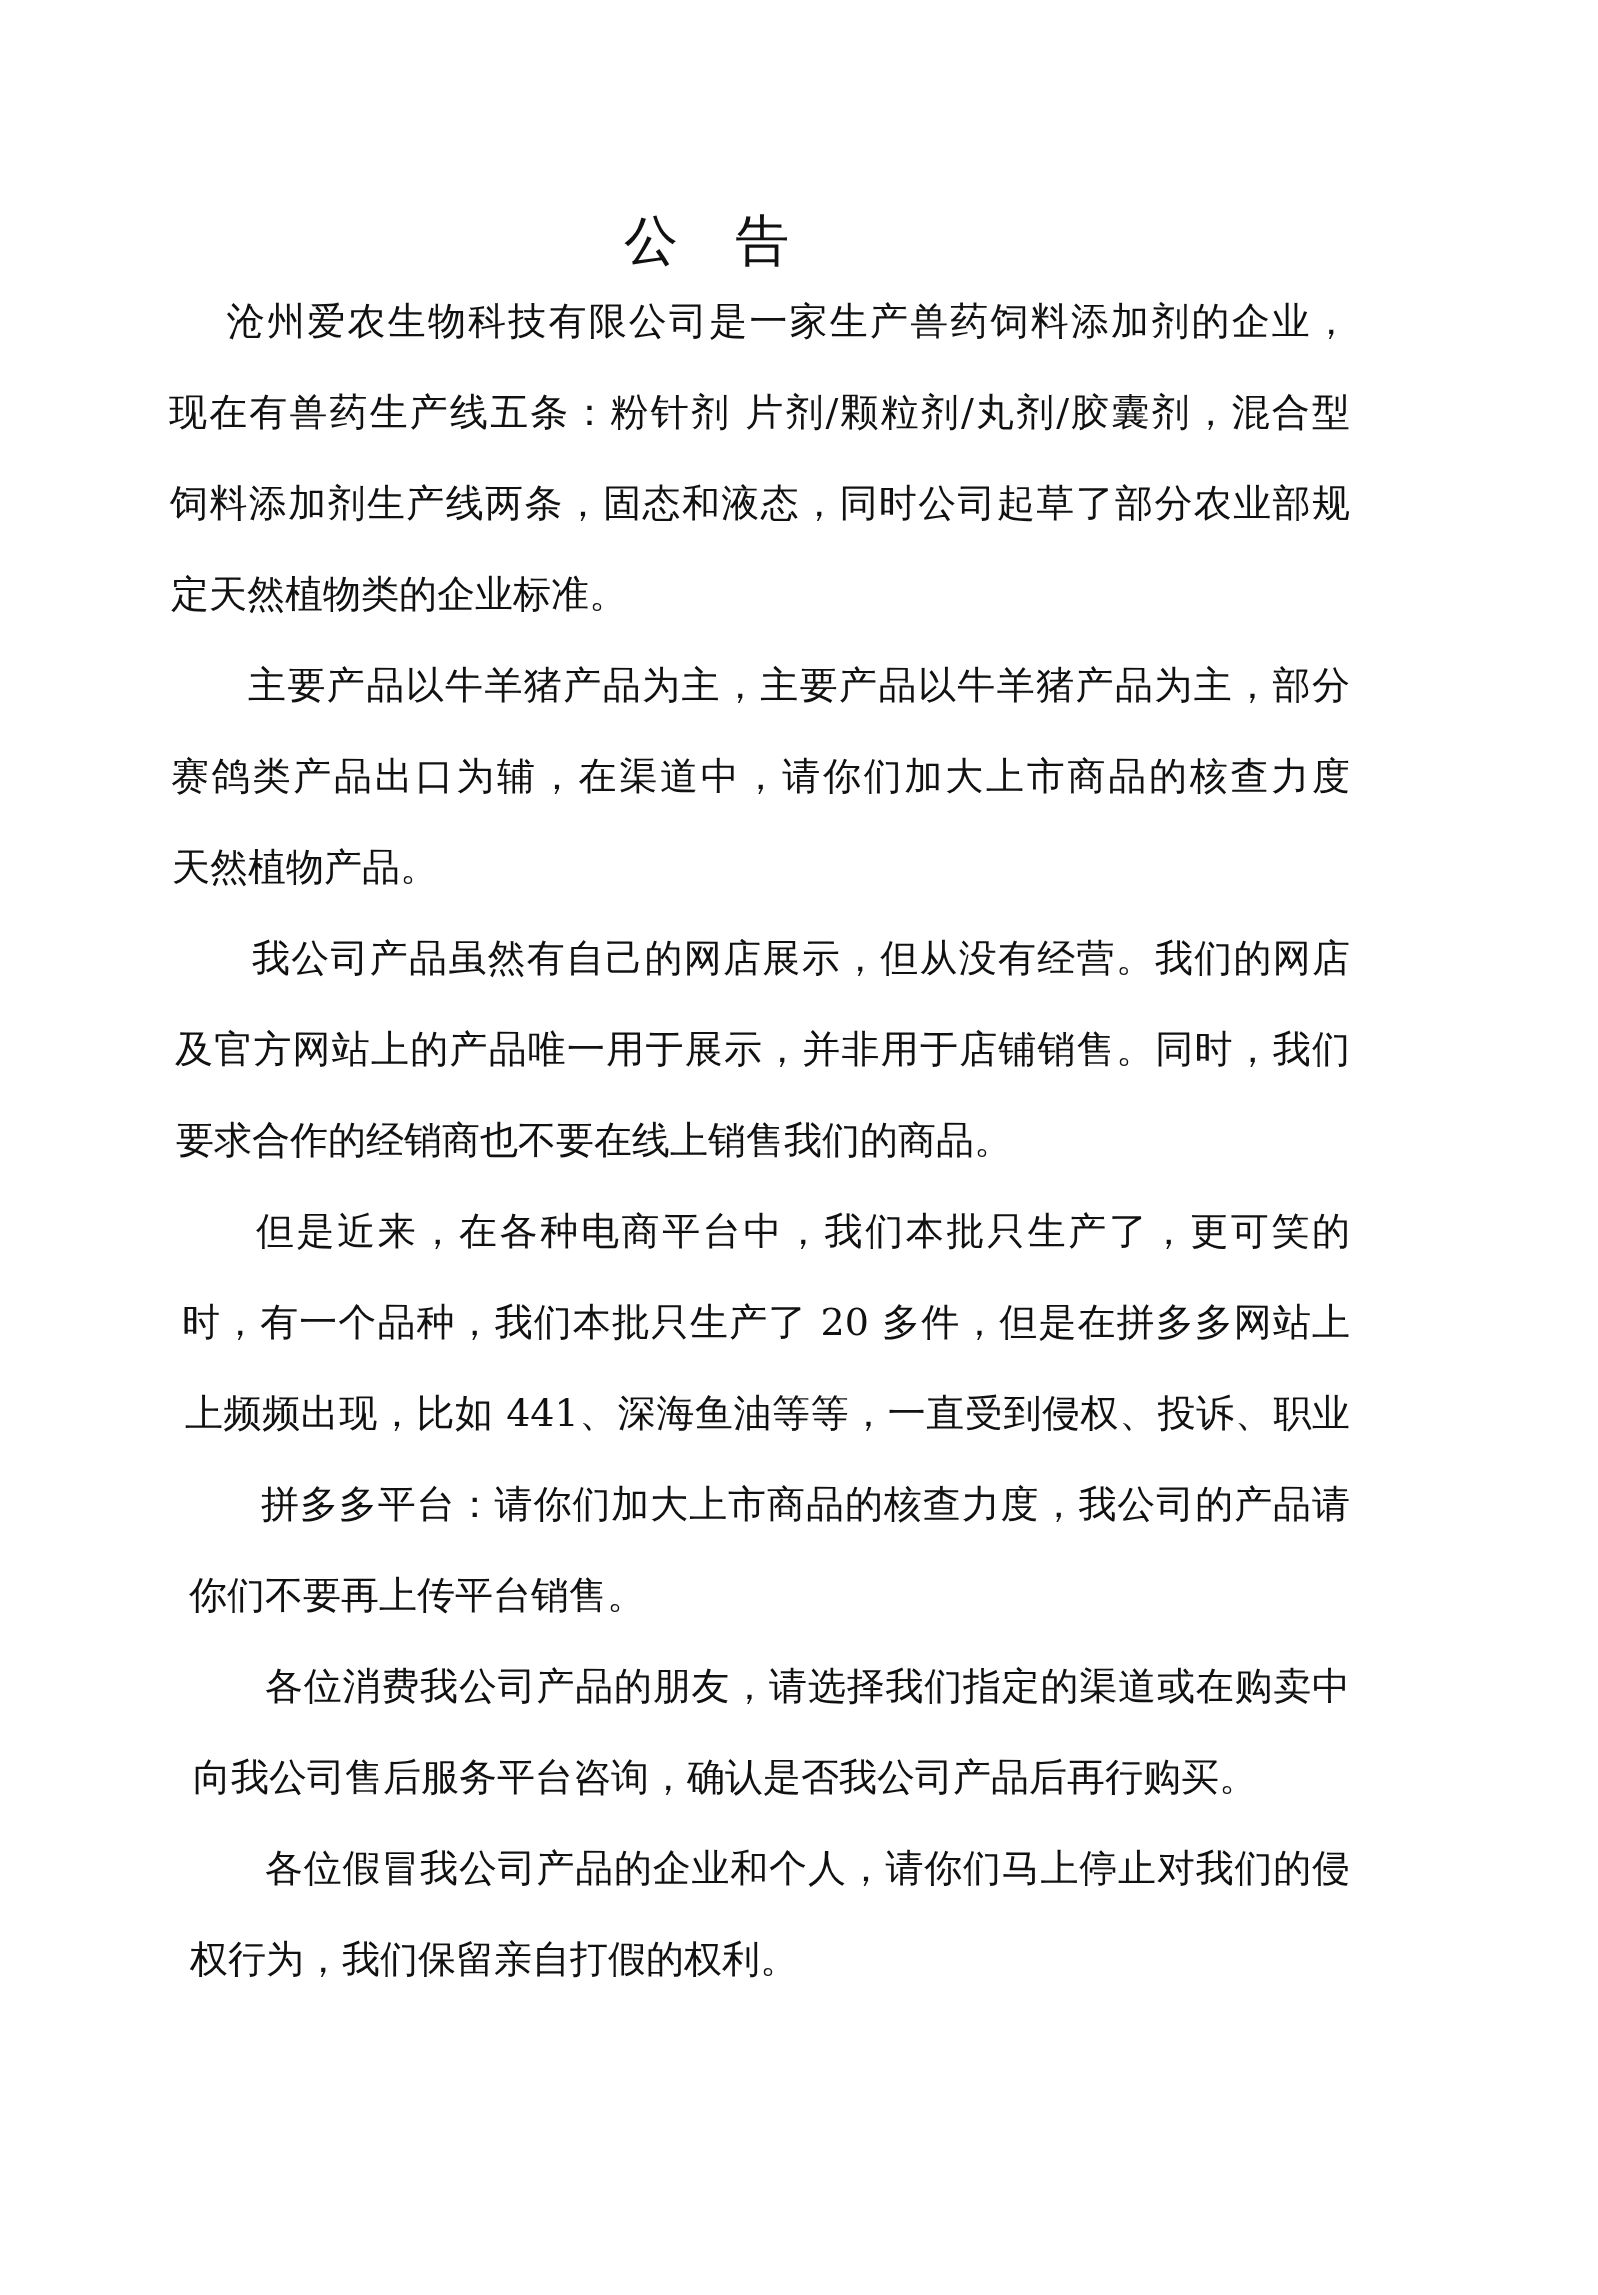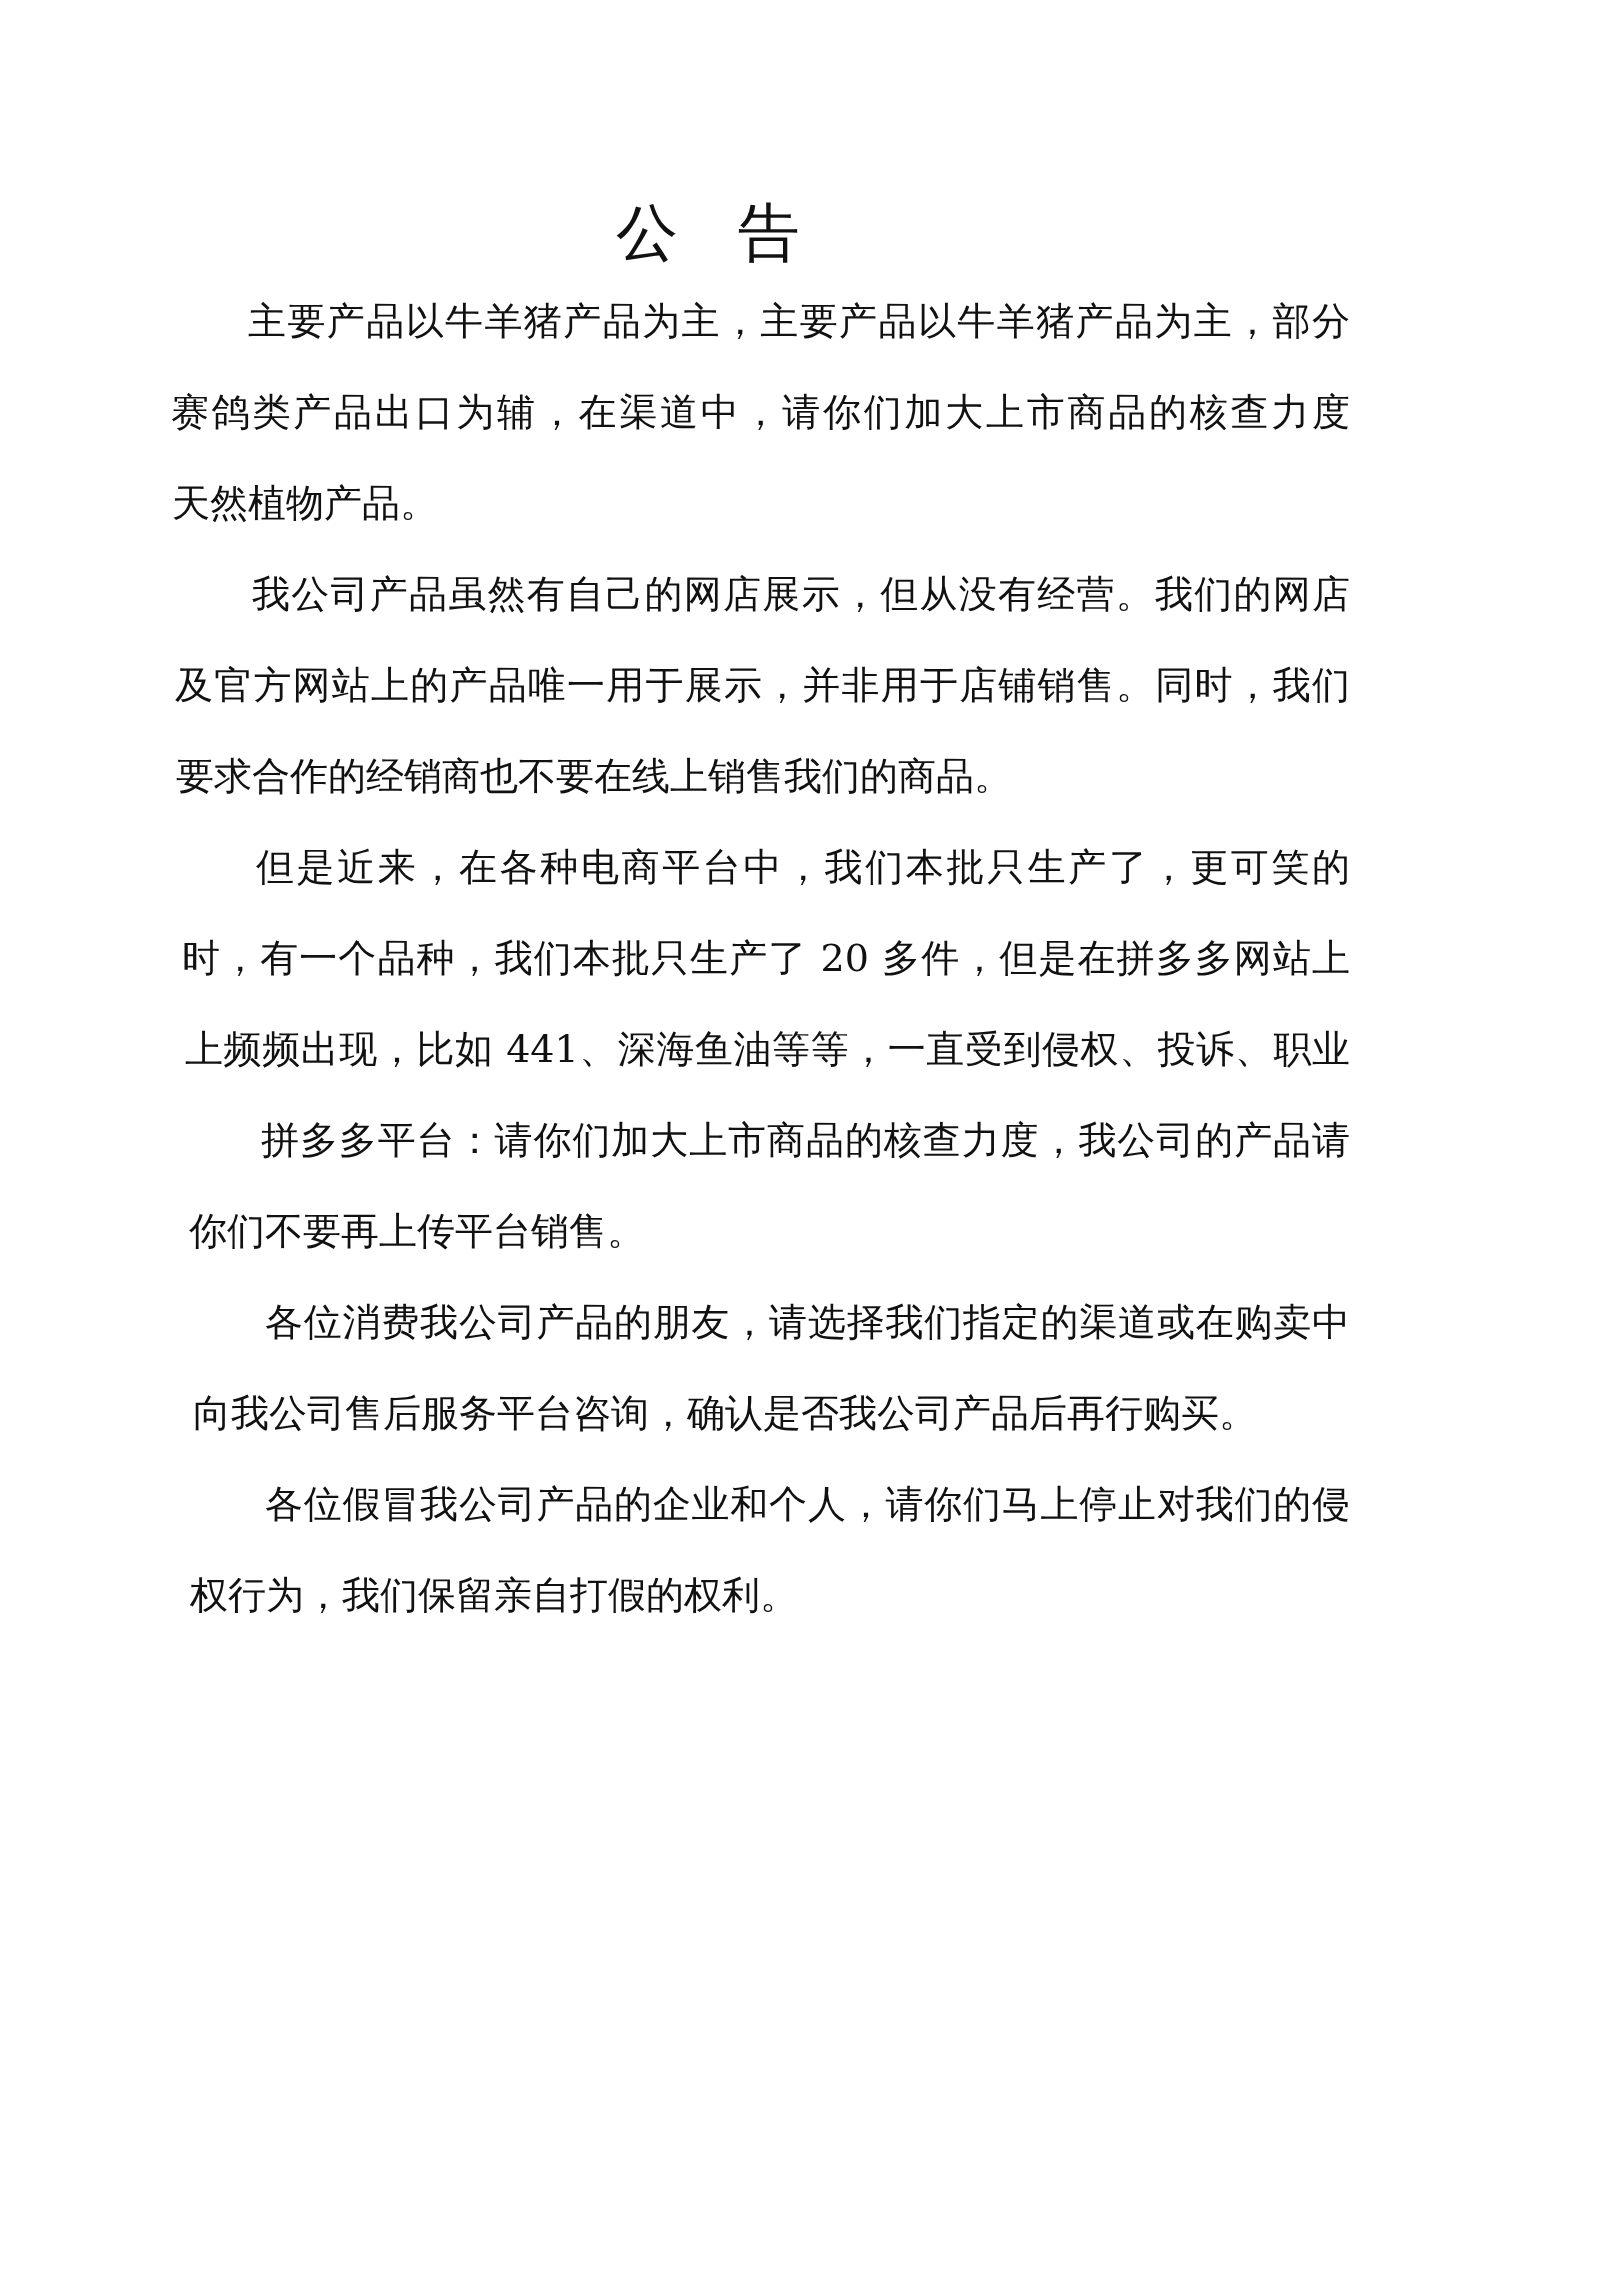--- a/index.html
+++ b/index.html
@@ -14,22 +14,22 @@
     }
     .page {
       position: absolute;
       left: 0; top: 0;
       width: 1598px; height: 2295px;
     }
     .title {
       position: absolute;
       left: 612px;
       top: 198px;
-      margin: 4px;
-      font-size: 62px;
+      margin: 12px;
+      font-size: 54px;
       line-height: 62px;
       font-weight: normal;
       white-space: pre;
       word-spacing: 40px;
     }
     .text-body {
       position: absolute;
       left: 0;
       top: 276px;
       width: 1598px;
@@ -48,20 +48,26 @@
   </style>
 </head>
 <body>
 
 <div class="page">
 
   <h1 class="title">公 告</h1>
 
   <div class="text-body">
 
+    <div class="para">
+      <div class="line j" style="--x:227px">沧州爱农生物科技有限公司是一家生产兽药饲料添加剂的企业，</div>
+      <div class="line j" style="--x:169px">现在有兽药生产线五条：粉针剂 片剂/颗粒剂/丸剂/胶囊剂，混合型</div>
+      <div class="line j" style="--x:170px">饲料添加剂生产线两条，固态和液态，同时公司起草了部分农业部规</div>
+      <div class="line e" style="--x:171px">定天然植物类的企业标准。</div>
+    </div>
 
     <div class="para">
       <div class="line j" style="--x:248px">主要产品以牛羊猪产品为主，主要产品以牛羊猪产品为主，部分</div>
       <div class="line j" style="--x:171px">赛鸽类产品出口为辅，在渠道中，请你们加大上市商品的核查力度</div>
       <div class="line e" style="--x:172px">天然植物产品。</div>
     </div>
 
     <div class="para">
       <div class="line j" style="--x:252px">我公司产品虽然有自己的网店展示，但从没有经营。我们的网店</div>
       <div class="line j" style="--x:175px">及官方网站上的产品唯一用于展示，并非用于店铺销售。同时，我们</div>

